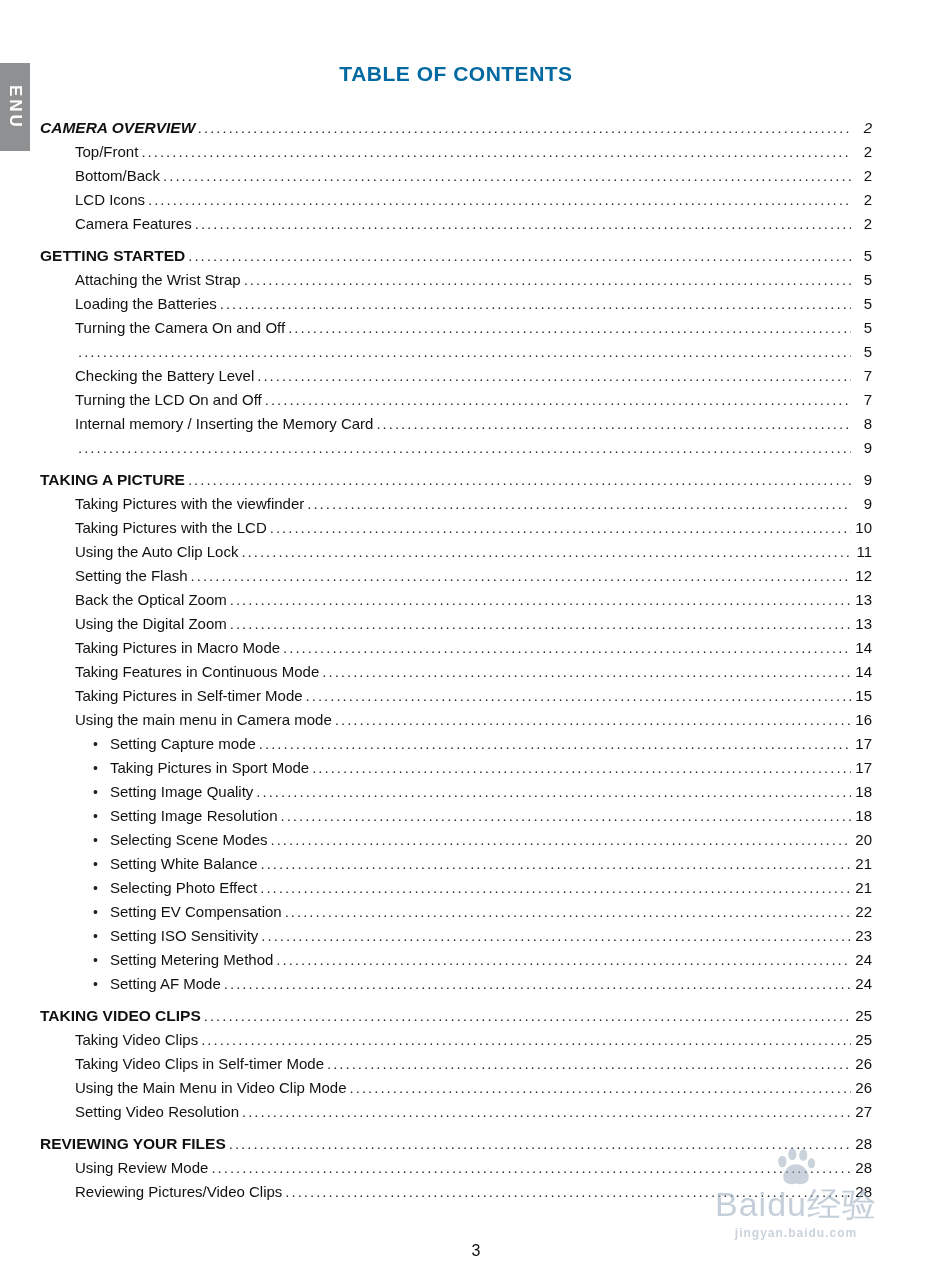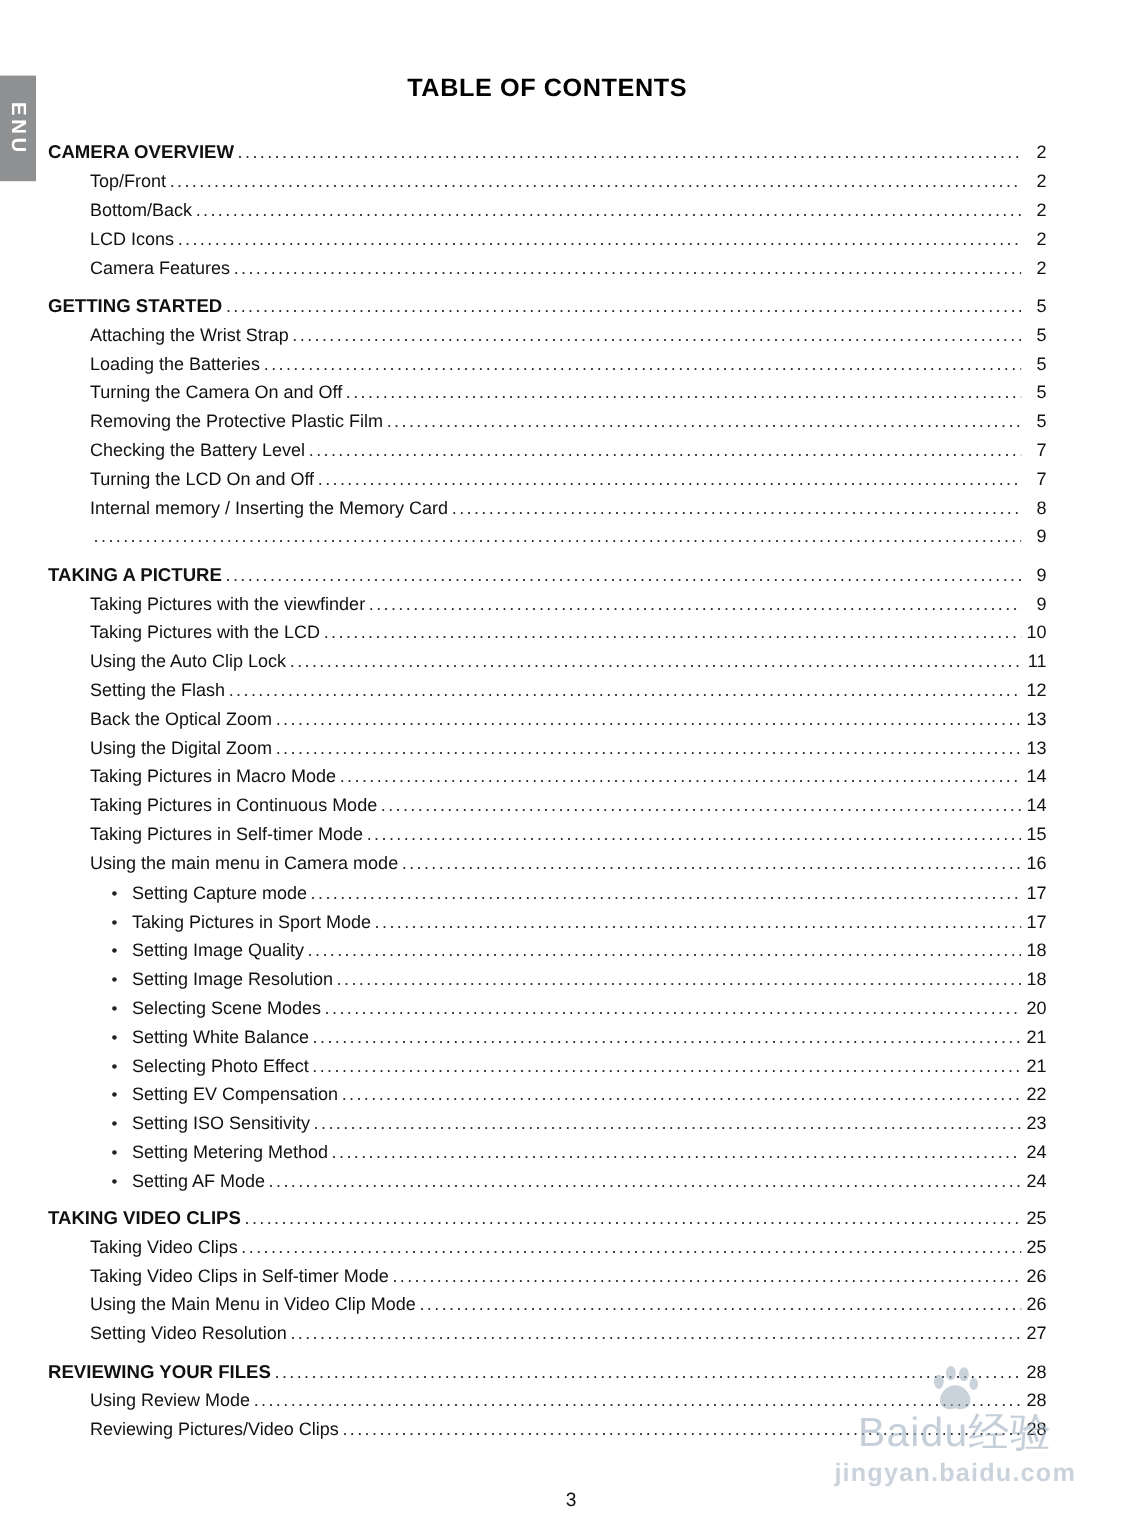--- a/index.html
+++ b/index.html
@@ -34,32 +34,32 @@
     margin-left: 40px;
     margin-right: 80px;
     padding-top: 62px;
   }
   .title {
     text-align: center;
     font-size: 21px;
     font-weight: bold;
     letter-spacing: 0.5px;
     margin: 0 0 30px 0;
-    color: #000000;
+    color: #0369a1;
   }
   .toc-row {
     display: flex;
     align-items: baseline;
     height: 24px;
     line-height: 24px;
     font-size: 15px;
     white-space: nowrap;
   }
   .toc-row.level-0 { margin-top: 8px; }
-  .toc-row.level-0:first-child { margin-top: 0; }
+  .toc-row.level-0:first-child { margin-top: 0; font-style: italic; }
   .level-0 .toc-label { font-weight: bold; font-size: 15.5px; }
   .level-1 { padding-left: 35px; }
   .level-2 { padding-left: 53px; }
   .bullet { margin-right: 12px; font-size: 14px; color: #222; }
   .toc-label { white-space: nowrap; }
   .toc-dots {
     flex: 1 1 auto;
     overflow: hidden;
     white-space: nowrap;
     margin: 0 3px;
@@ -91,21 +91,21 @@
   .wm-logo { height: 40px; }
   .wm-logo svg { width: 46px; height: 40px; }
   .wm-title {
     font-size: 34px;
     font-weight: normal;
     color: rgba(158, 175, 192, 0.60);
     letter-spacing: 1px;
     line-height: 1.05;
   }
   .wm-url {
-    font-size: 21px;
+    font-size: 12px;
     font-weight: bold;
     color: rgba(158, 175, 192, 0.55);
     margin-top: 3px;
     letter-spacing: 1px;
     text-align: center;
   }
 </style>
 </head>
 <body>
 
@@ -157,21 +157,20 @@
           <span class="toc-label">Loading the Batteries</span>
           <span class="toc-dots"></span>
           <span class="toc-page">5</span>
         </div>
         <div class="toc-row level-1">
           <span class="toc-label">Turning the Camera On and Off</span>
           <span class="toc-dots"></span>
           <span class="toc-page">5</span>
         </div>
         <div class="toc-row level-1">
-          <span class="toc-label">Removing the Protective Plastic Film</span>
           <span class="toc-dots"></span>
           <span class="toc-page">5</span>
         </div>
         <div class="toc-row level-1">
           <span class="toc-label">Checking the Battery Level</span>
           <span class="toc-dots"></span>
           <span class="toc-page">7</span>
         </div>
         <div class="toc-row level-1">
           <span class="toc-label">Turning the LCD On and Off</span>
@@ -221,21 +220,21 @@
           <span class="toc-label">Using the Digital Zoom</span>
           <span class="toc-dots"></span>
           <span class="toc-page">13</span>
         </div>
         <div class="toc-row level-1">
           <span class="toc-label">Taking Pictures in Macro Mode</span>
           <span class="toc-dots"></span>
           <span class="toc-page">14</span>
         </div>
         <div class="toc-row level-1">
-          <span class="toc-label">Taking Pictures in Continuous Mode</span>
+          <span class="toc-label">Taking Features in Continuous Mode</span>
           <span class="toc-dots"></span>
           <span class="toc-page">14</span>
         </div>
         <div class="toc-row level-1">
           <span class="toc-label">Taking Pictures in Self-timer Mode</span>
           <span class="toc-dots"></span>
           <span class="toc-page">15</span>
         </div>
         <div class="toc-row level-1">
           <span class="toc-label">Using the main menu in Camera mode</span>

